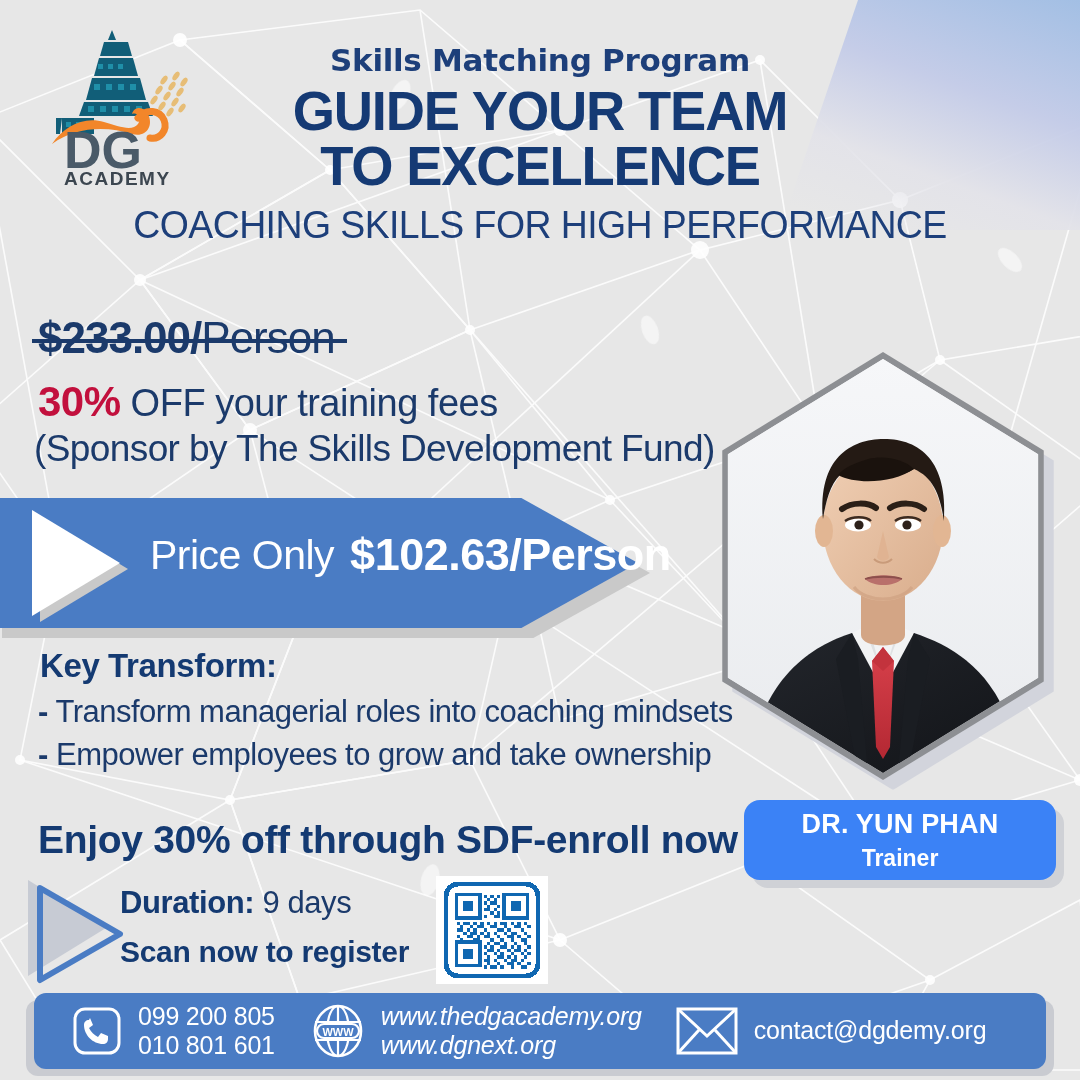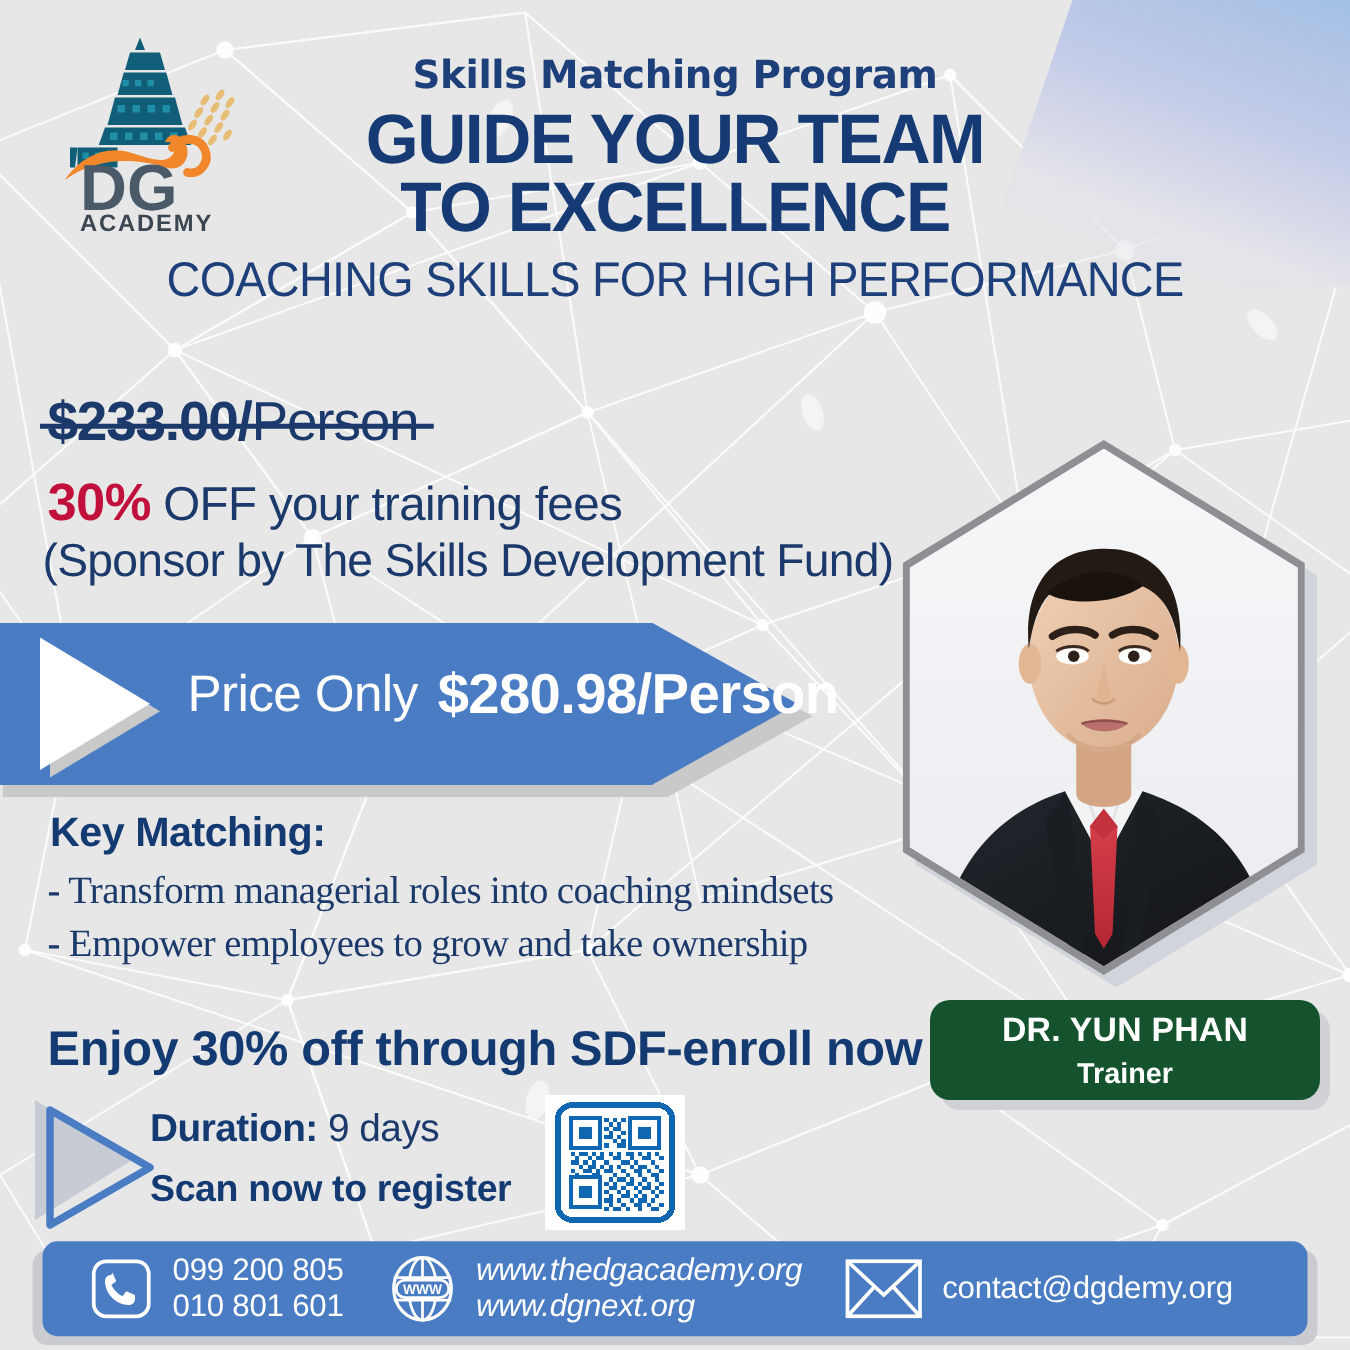--- a/index.html
+++ b/index.html
@@ -103,21 +103,21 @@
     display:flex; align-items:center; color:#fff;
     font-size:41px; letter-spacing:-.5px; white-space:nowrap;
   }
   .banner-txt .price { font-weight:bold; font-size:45px; margin-left:16px; }
 
   
   .kb-title {
     position:absolute; left:40px; top:647px;
     font-size:33px; font-weight:bold; color:#143a72; letter-spacing:-.4px;
   }
-  .kb-list { position:absolute; left:38px; top:692px; width:730px;font-family:Liberation Serif, serif; }
+  .kb-list { position:absolute; left:38px; top:692px; width:730px; }
   .kb-item {
     font-size:31px; color:#1b3a6b; letter-spacing:-.5px;
     line-height:1.32; margin-bottom:2px;
   }
   .kb-item .dash { font-weight:bold; }
   .kb-cta {
     position:absolute; left:38px; top:818px;
     font-size:39px; font-weight:bold; color:#143a72; letter-spacing:-.3px;
     white-space:nowrap;
   }
@@ -168,21 +168,21 @@
   }
   .photo-inner svg { position:absolute; left:0; top:0; }
 
   
   .badge-sh {
     position:absolute; left:752px; top:808px; width:312px; height:80px;
     background:#cfd1d6; border-radius:16px;
   }
   .badge {
     position:absolute; left:744px; top:800px; width:312px; height:80px;
-    background:#14532d; border-radius:16px;
+    background:#3b82f6; border-radius:16px;
     display:flex; flex-direction:column; align-items:center; justify-content:center;
     color:#fff;
   }
   .badge .nm { font-size:27px; font-weight:bold; letter-spacing:.2px; }
   .badge .rl { font-size:23px; font-weight:bold; margin-top:5px; }
 
   
   .footer-sh {
     position:absolute; left:26px; top:1000px; width:1028px; height:76px;
     background:#c9cbd1; border-radius:12px;
@@ -348,25 +348,25 @@
 
   <div class="sponsor">(Sponsor by The Skills Development Fund)</div>
 
   <div class="banner-wrap">
     <div class="banner-shadow"></div>
     <div class="banner"></div>
     <div class="banner-tri-sh"></div>
     <div class="banner-tri"></div>
     <div class="banner-txt">
       <span>Price Only</span>
-      <span class="price">$280.98/Person</span>
+      <span class="price">$102.63/Person</span>
     </div>
   </div>
 
-  <div class="kb-title">Key Matching:</div>
+  <div class="kb-title">Key Transform:</div>
   <div class="kb-list">
     <div class="kb-item">
       <span class="dash">-</span>
       <span>Transform managerial roles into coaching mindsets</span>
     </div>
     <div class="kb-item">
       <span class="dash">-</span>
       <span>Empower employees to grow and take ownership</span>
     </div>
   </div>

